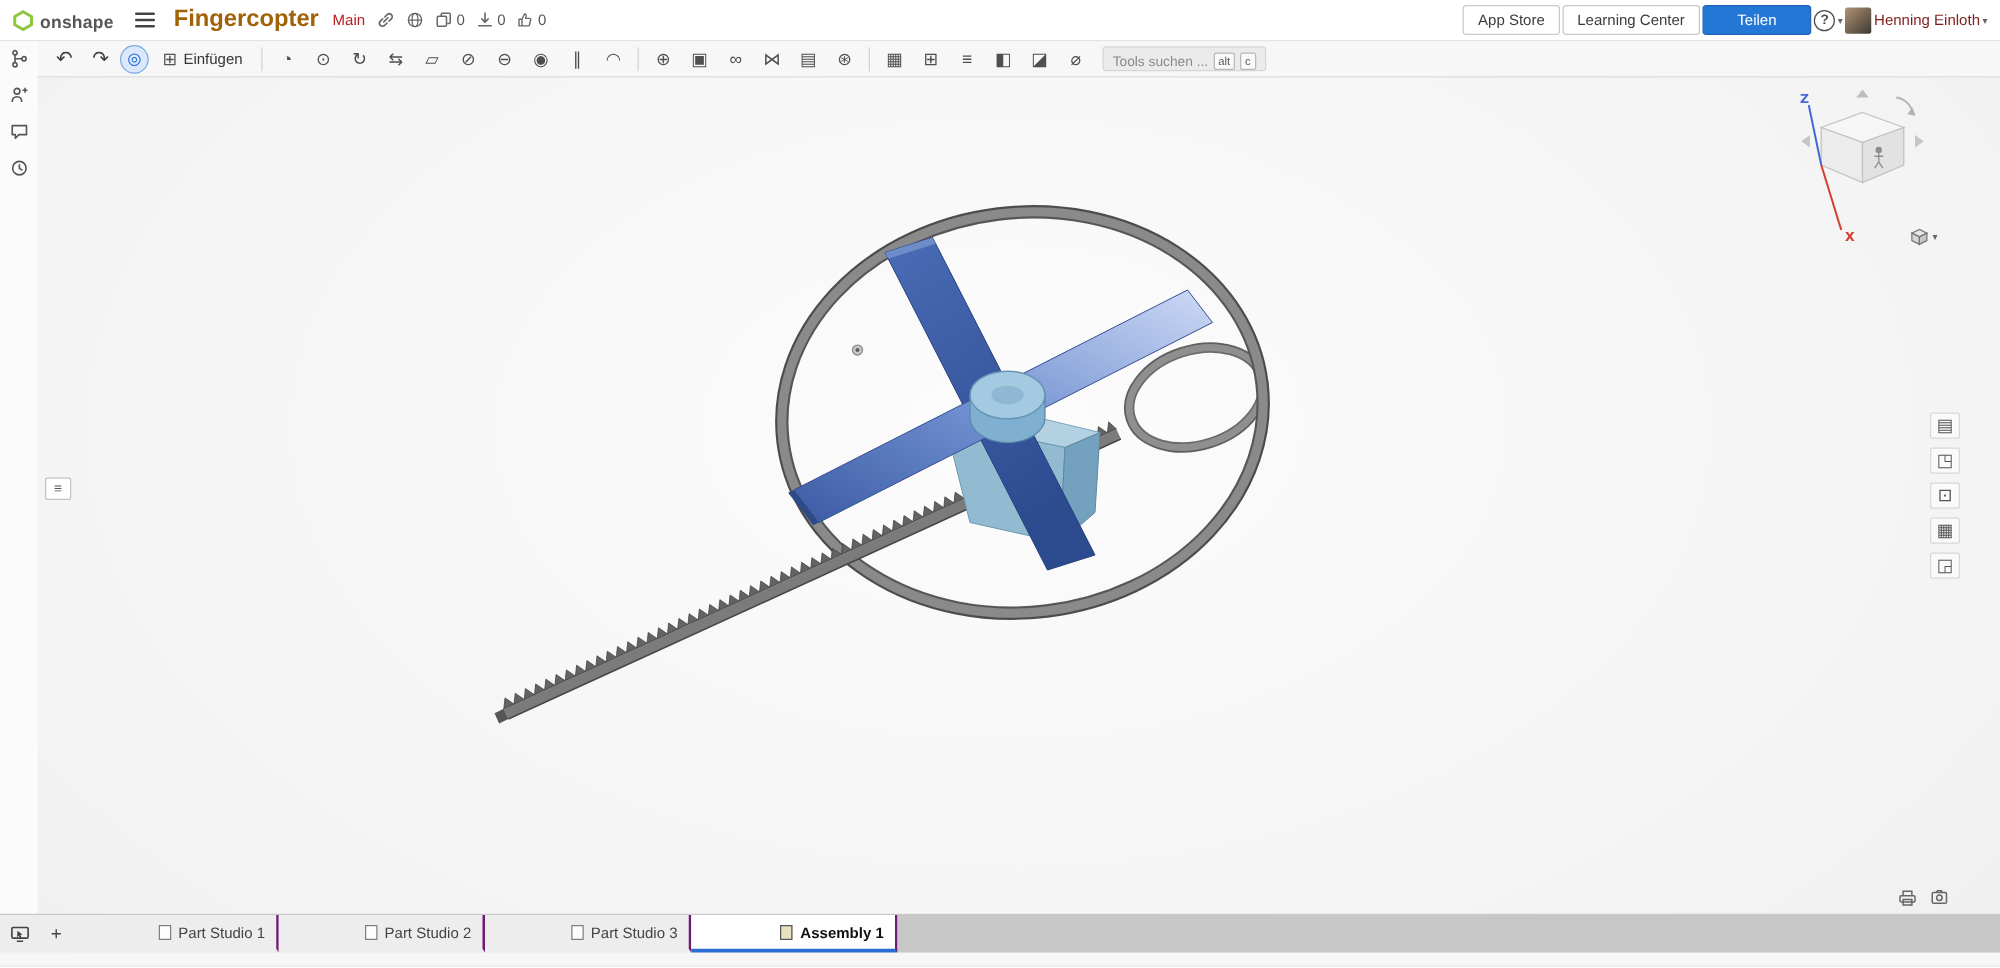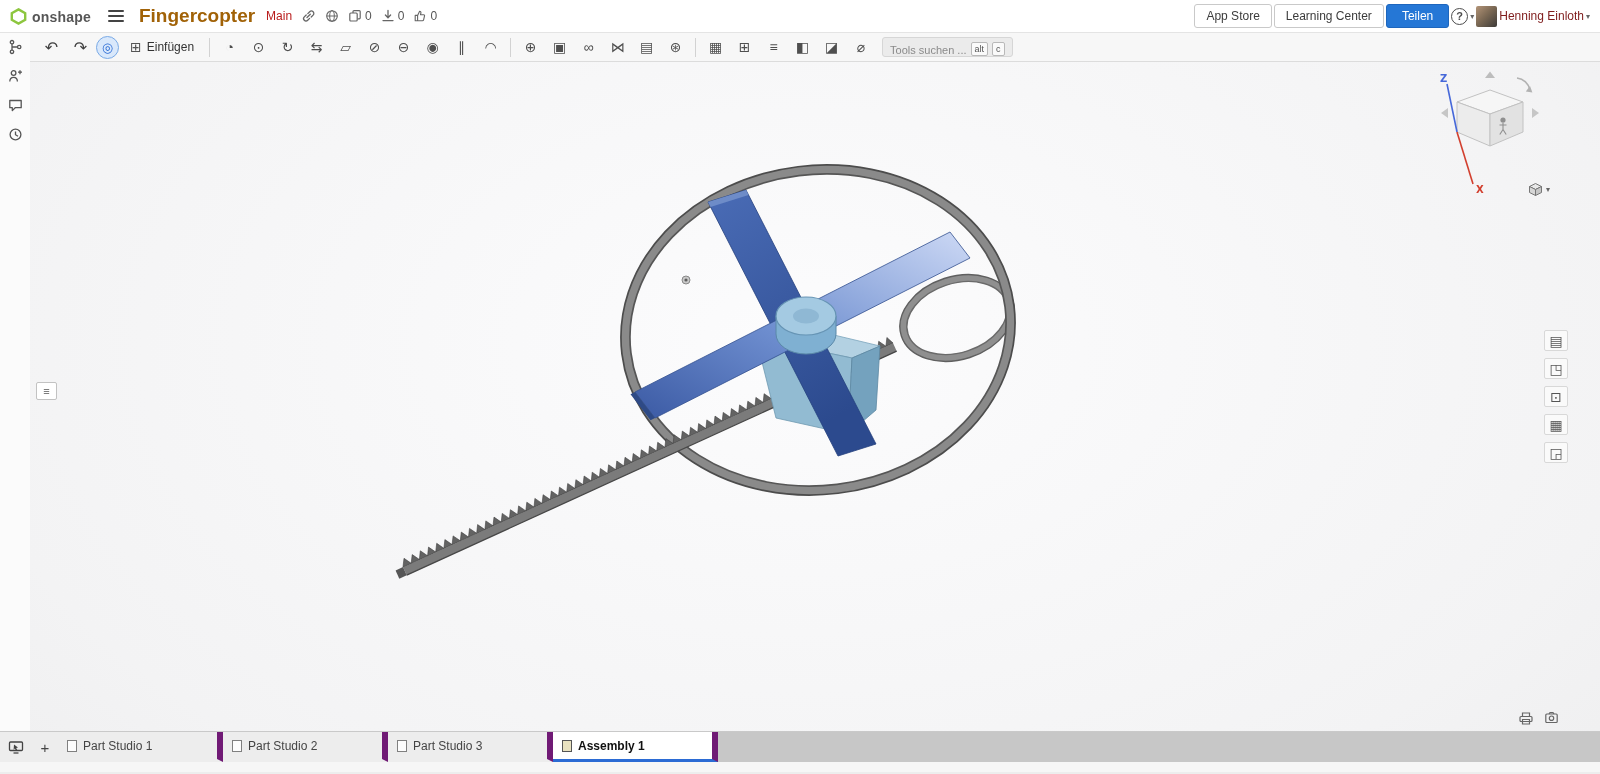--- a/index.html
+++ b/index.html
@@ -14,21 +14,21 @@
   .logo-text { font-size:14px; font-weight:bold; color:#565656; letter-spacing:.2px; }
   .hamburger { width:16px; height:12px; display:flex; flex-direction:column; justify-content:space-between; margin-left:8px; cursor:pointer; }
   .hamburger i { display:block; height:2px; background:#444; border-radius:1px; }
   .doc-title { font-size:19px; font-weight:bold; color:#a16207; margin-left:6px; }
   .workspace { font-size:12px; color:#b91c1c; margin-left:2px; }
   .hicon { display:flex; align-items:center; color:#666; }
   .stat { display:flex; align-items:center; gap:3px; font-size:12px; color:#555; }
   .stat b { font-weight:normal; }
   .hdr-right { margin-left:auto; display:flex; align-items:center; gap:2px; }
   .hbtn { background:#fff; border:1px solid #c9c9c9; border-radius:3px; padding:4px 11px; font-size:12px; color:#3c3c3c; cursor:pointer; white-space:nowrap; }
-  .share-btn { background:#2577d6; border:1px solid #1e66bd; border-radius:3px; padding:4px 15px; font-size:12px; color:#fff; cursor:pointer; }
+  .share-btn { background:#2577d6; border:1px solid #1e66bd; border-radius:3px; padding:4px 27px; font-size:12px; color:#fff; cursor:pointer; }
   .help-wrap { display:flex; align-items:center; gap:2px; cursor:pointer; }
   .help-circle { width:17px; height:17px; border:1.6px solid #4c4c4c; border-radius:50%; font-size:11px; font-weight:bold; color:#4c4c4c; display:flex; align-items:center; justify-content:center; }
   .caret { font-size:8px; color:#666; }
   .avatar { width:21px; height:21px; border-radius:2px; background:linear-gradient(135deg,#b39478 0%, #7d6a55 45%, #3c3a38 100%); display:inline-block; }
   .uname { font-size:12px; color:#7f1d1d; cursor:pointer; white-space:nowrap; }
 
   
   #toolbar { position:absolute; top:33px; left:30px; right:0; height:29px; background:#f7f7f7;
              border-bottom:1px solid #dcdcdc; display:flex; align-items:center; padding:0 8px; gap:2px; z-index:25; }
   .tb-btn { width:27px; height:25px; display:flex; align-items:center; justify-content:center;
@@ -67,21 +67,21 @@
   #canvas-footer-icons { position:absolute; top:648px; right:40px; display:flex; gap:9px; }
   .cf-btn { width:17px; height:16px; display:flex; align-items:center; justify-content:center; cursor:pointer; }
 
   
   #tabbar { position:absolute; left:0; right:0; top:731px; height:43px; background:#ededed;
             border-top:1px solid #c9c9c9; z-index:30; }
   #tabbar-row { display:flex; align-items:stretch; height:30px; }
   .tab-tool { width:32px; display:flex; align-items:center; justify-content:center; cursor:pointer; }
   .add-tab { width:26px; display:flex; align-items:center; justify-content:center; font-size:15px; color:#444; cursor:pointer; }
   .tab { width:165px; display:flex; align-items:center; padding:0 9px; font-size:12px; color:#444;
-         background:#ededed; border-right:6px solid #701a75; border-bottom:3px solid transparent; cursor:pointer; }
+         background:#ededed; border-right:2px solid #701a75; border-bottom:3px solid transparent; cursor:pointer;justify-content:flex-end; }
   .tab.active { background:#fff; color:#111; font-weight:bold; border-bottom:3px solid #2b6bd4; }
   .tab-icon { width:10px; height:12px; border:1px solid #808080; background:#fdfdfd; margin-right:6px; flex:none; }
   .tab.active .tab-icon { border-color:#555; background:#e9e2c0; }
   .tab-label { white-space:nowrap; overflow:hidden; }
   #tab-strip { flex:1; background:#c7c7c7; cursor:pointer; }
   #tabbar-bottom { height:10px; background:#f6f6f6; }
 
   svg { display:block; }
   text { font-family:"DejaVu Sans","Liberation Sans",sans-serif; }
 </style>

